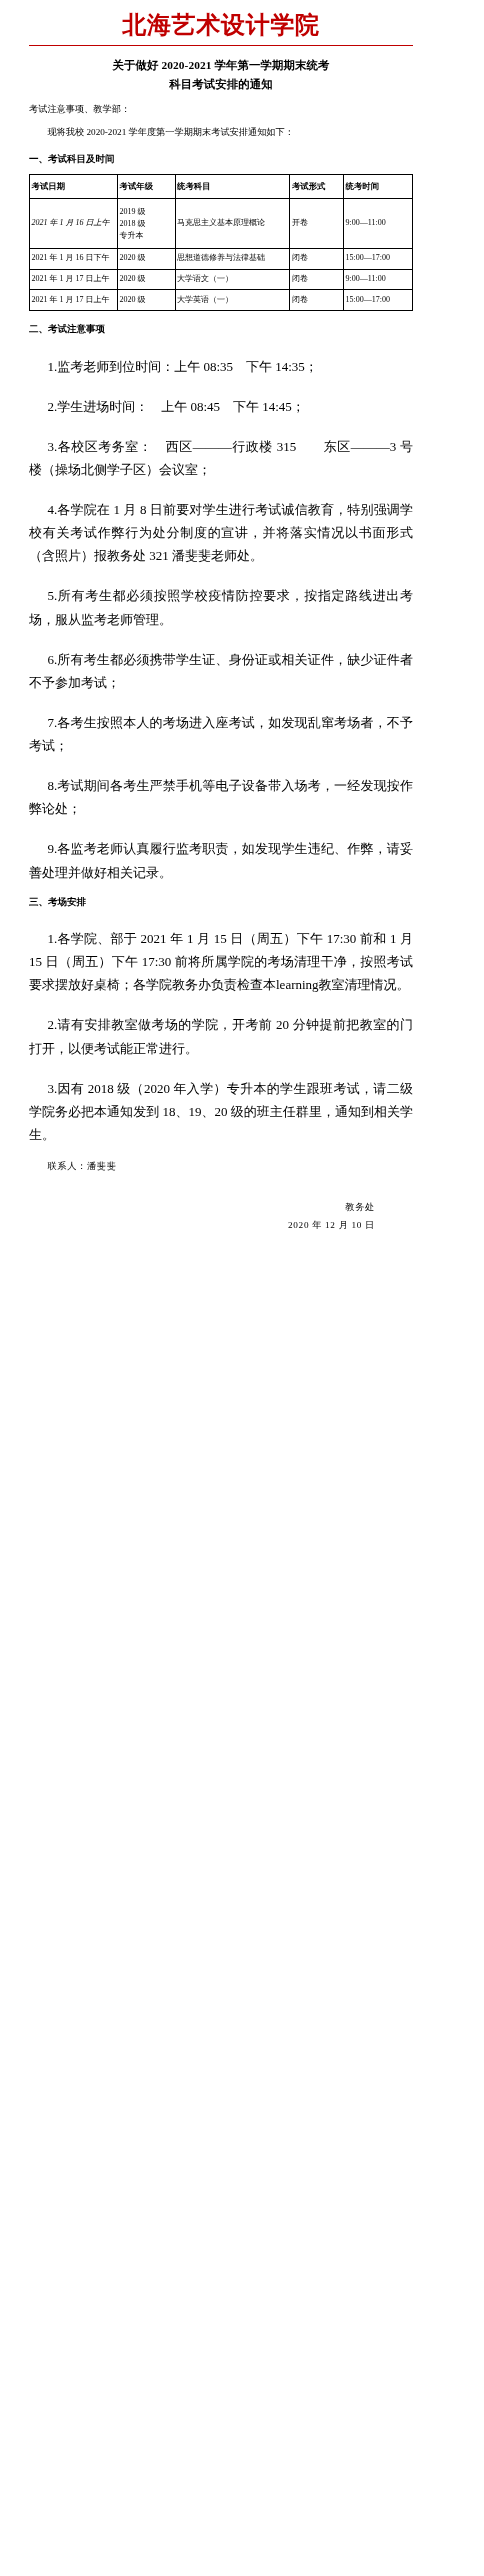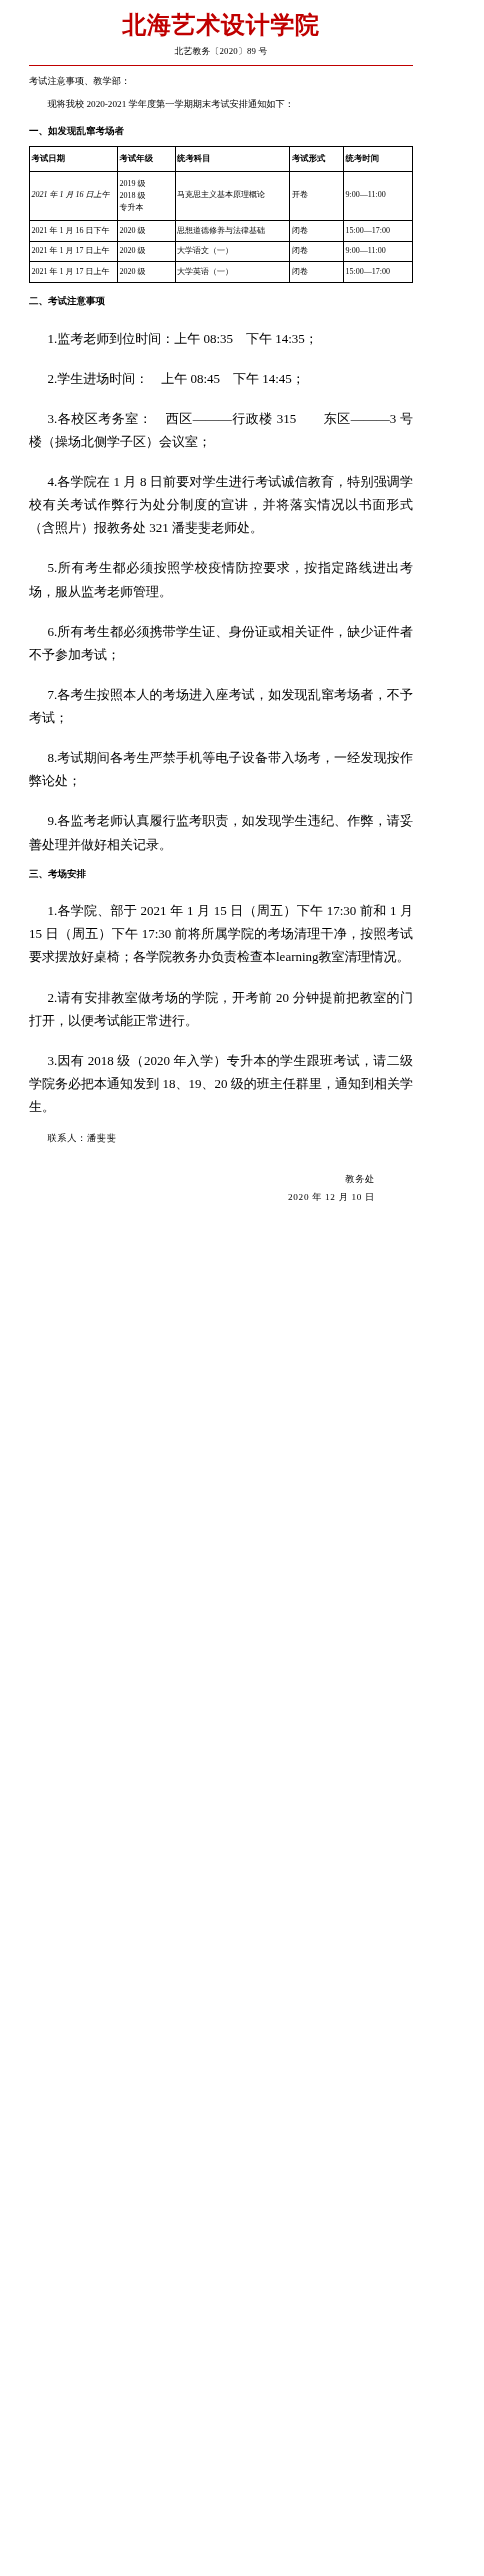--- a/index.html
+++ b/index.html
@@ -135,29 +135,32 @@
 </style>
 </head>
 <body>
 
 <div class="page">
 
   <div class="masthead">
     <div class="masthead-title">北海艺术设计学院</div>
   </div>
 
-  <div class="doc-number">北艺教务〔2020〕89 号</div>
 
   <hr class="red-rule">
 
+  <div class="doc-title">
+    <div>关于做好 2020-2021 学年第一学期期末统考</div>
+    <div>科目考试安排的通知</div>
+  </div>
 
   <div class="para">考试注意事项、教学部：</div>
   <div class="para indent">现将我校 2020-2021 学年度第一学期期末考试安排通知如下：</div>
 
-  <div class="section-head">一、如发现乱窜考场者</div>
+  <div class="section-head">一、考试科目及时间</div>
 
   <table class="exam-table">
     <colgroup>
       <col class="col-date">
         <col class="col-grade">
         <col class="col-subject">
         <col class="col-form">
         <col class="col-time">
     </colgroup>
     <thead>

